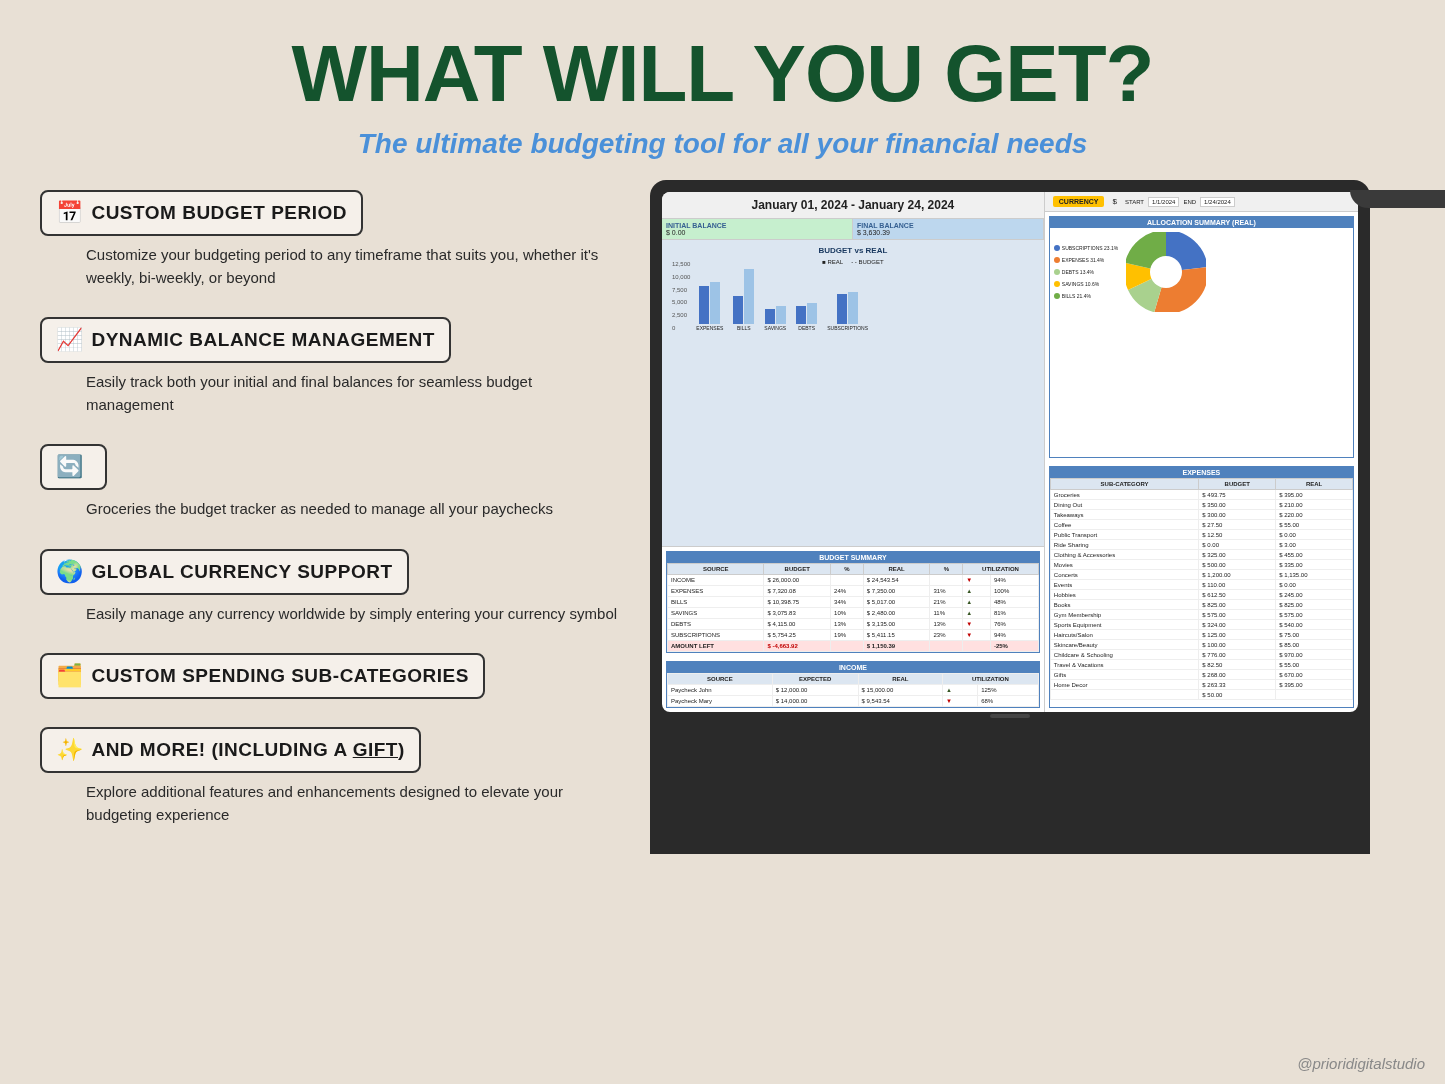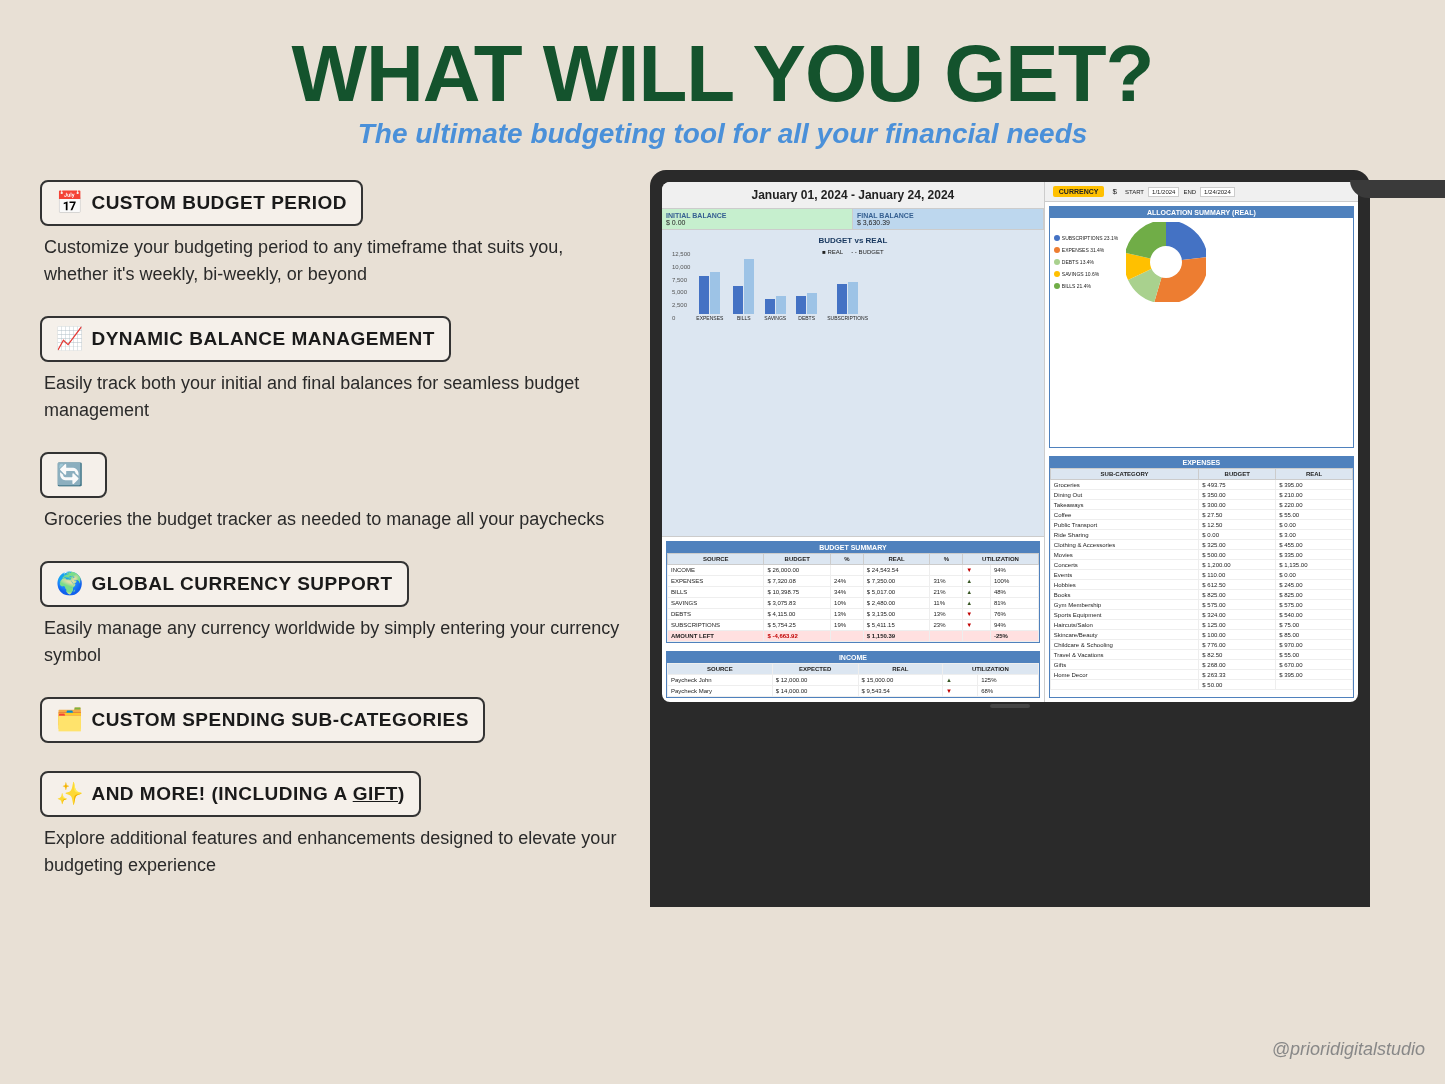--- a/index.html
+++ b/index.html
@@ -20,21 +20,21 @@
       padding-top: 30px;
       line-height: 1.1;
       letter-spacing: -1px;
     }
 
     .subtitle {
       text-align: center;
       font-size: 28px;
       font-weight: 700;
       color: #4a90d9;
-      margin-top: 0;
+      margin-top: 10px;
       font-style: italic;
     }
 
     .content-area {
       display: flex;
       margin-top: 30px;
       padding: 0 40px;
       gap: 30px;
     }
 
@@ -64,24 +64,25 @@
     }
 
     .feature-title {
       font-size: 19px;
       font-weight: 900;
       color: #1a1a1a;
       letter-spacing: 0.5px;
     }
 
     .feature-desc {
-      font-size: 18px;
+      font-size: 15px;
       color: #2a2a2a;
       line-height: 1.5;
       padding-left: 4px;
+      margin-left: 42px;
     }
 
     .right-section {
       flex: 1;
       display: flex;
       flex-direction: row;
       position: relative;
     }
 
     
@@ -380,23 +381,23 @@
 
     .yt-line2 {
       font-size: 28px;
       font-weight: 900;
       color: #1a1a1a;
       line-height: 1.1;
     }
 
     .watermark {
       position: absolute;
-      bottom: 24px;
+      bottom: 12px;
       right: 20px;
-      font-size: 18px;
+      font-size: 15px;
       color: #888;
       font-style: italic;
     }
   </style>
 </head>
 <body>
 
 <h1 class="main-title">WHAT WILL YOU GET?</h1>
 <p class="subtitle">The ultimate budgeting tool for all your financial needs</p>
 

